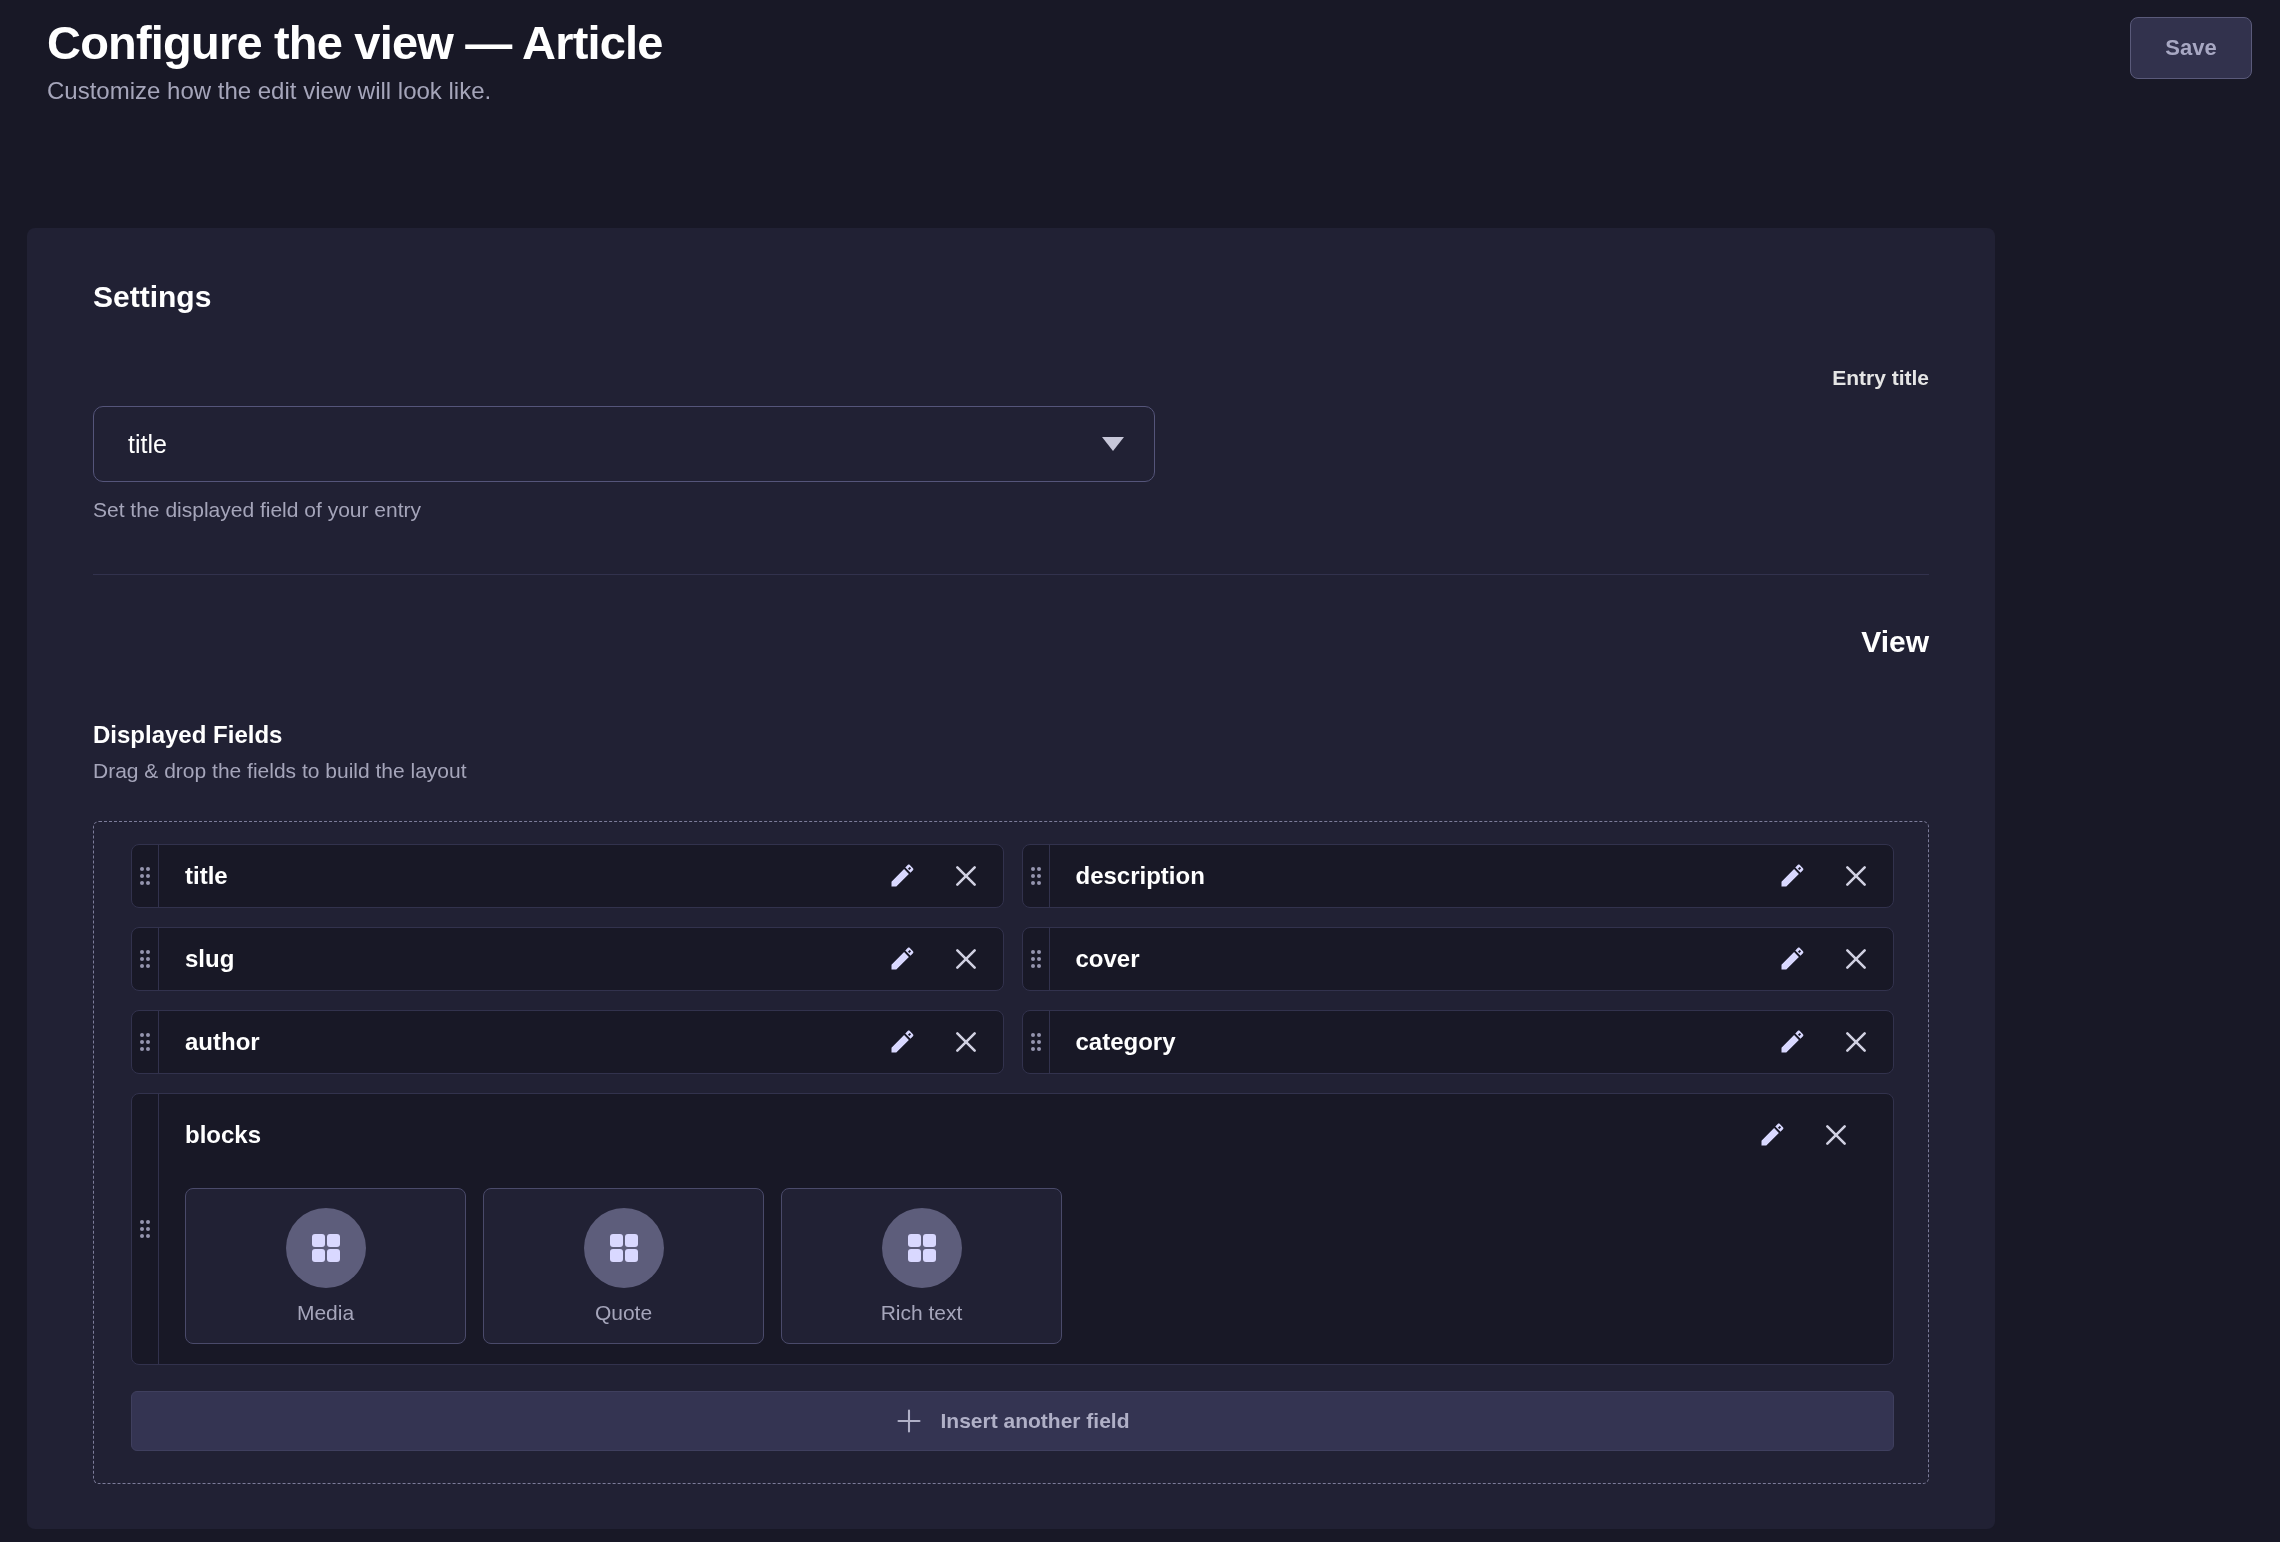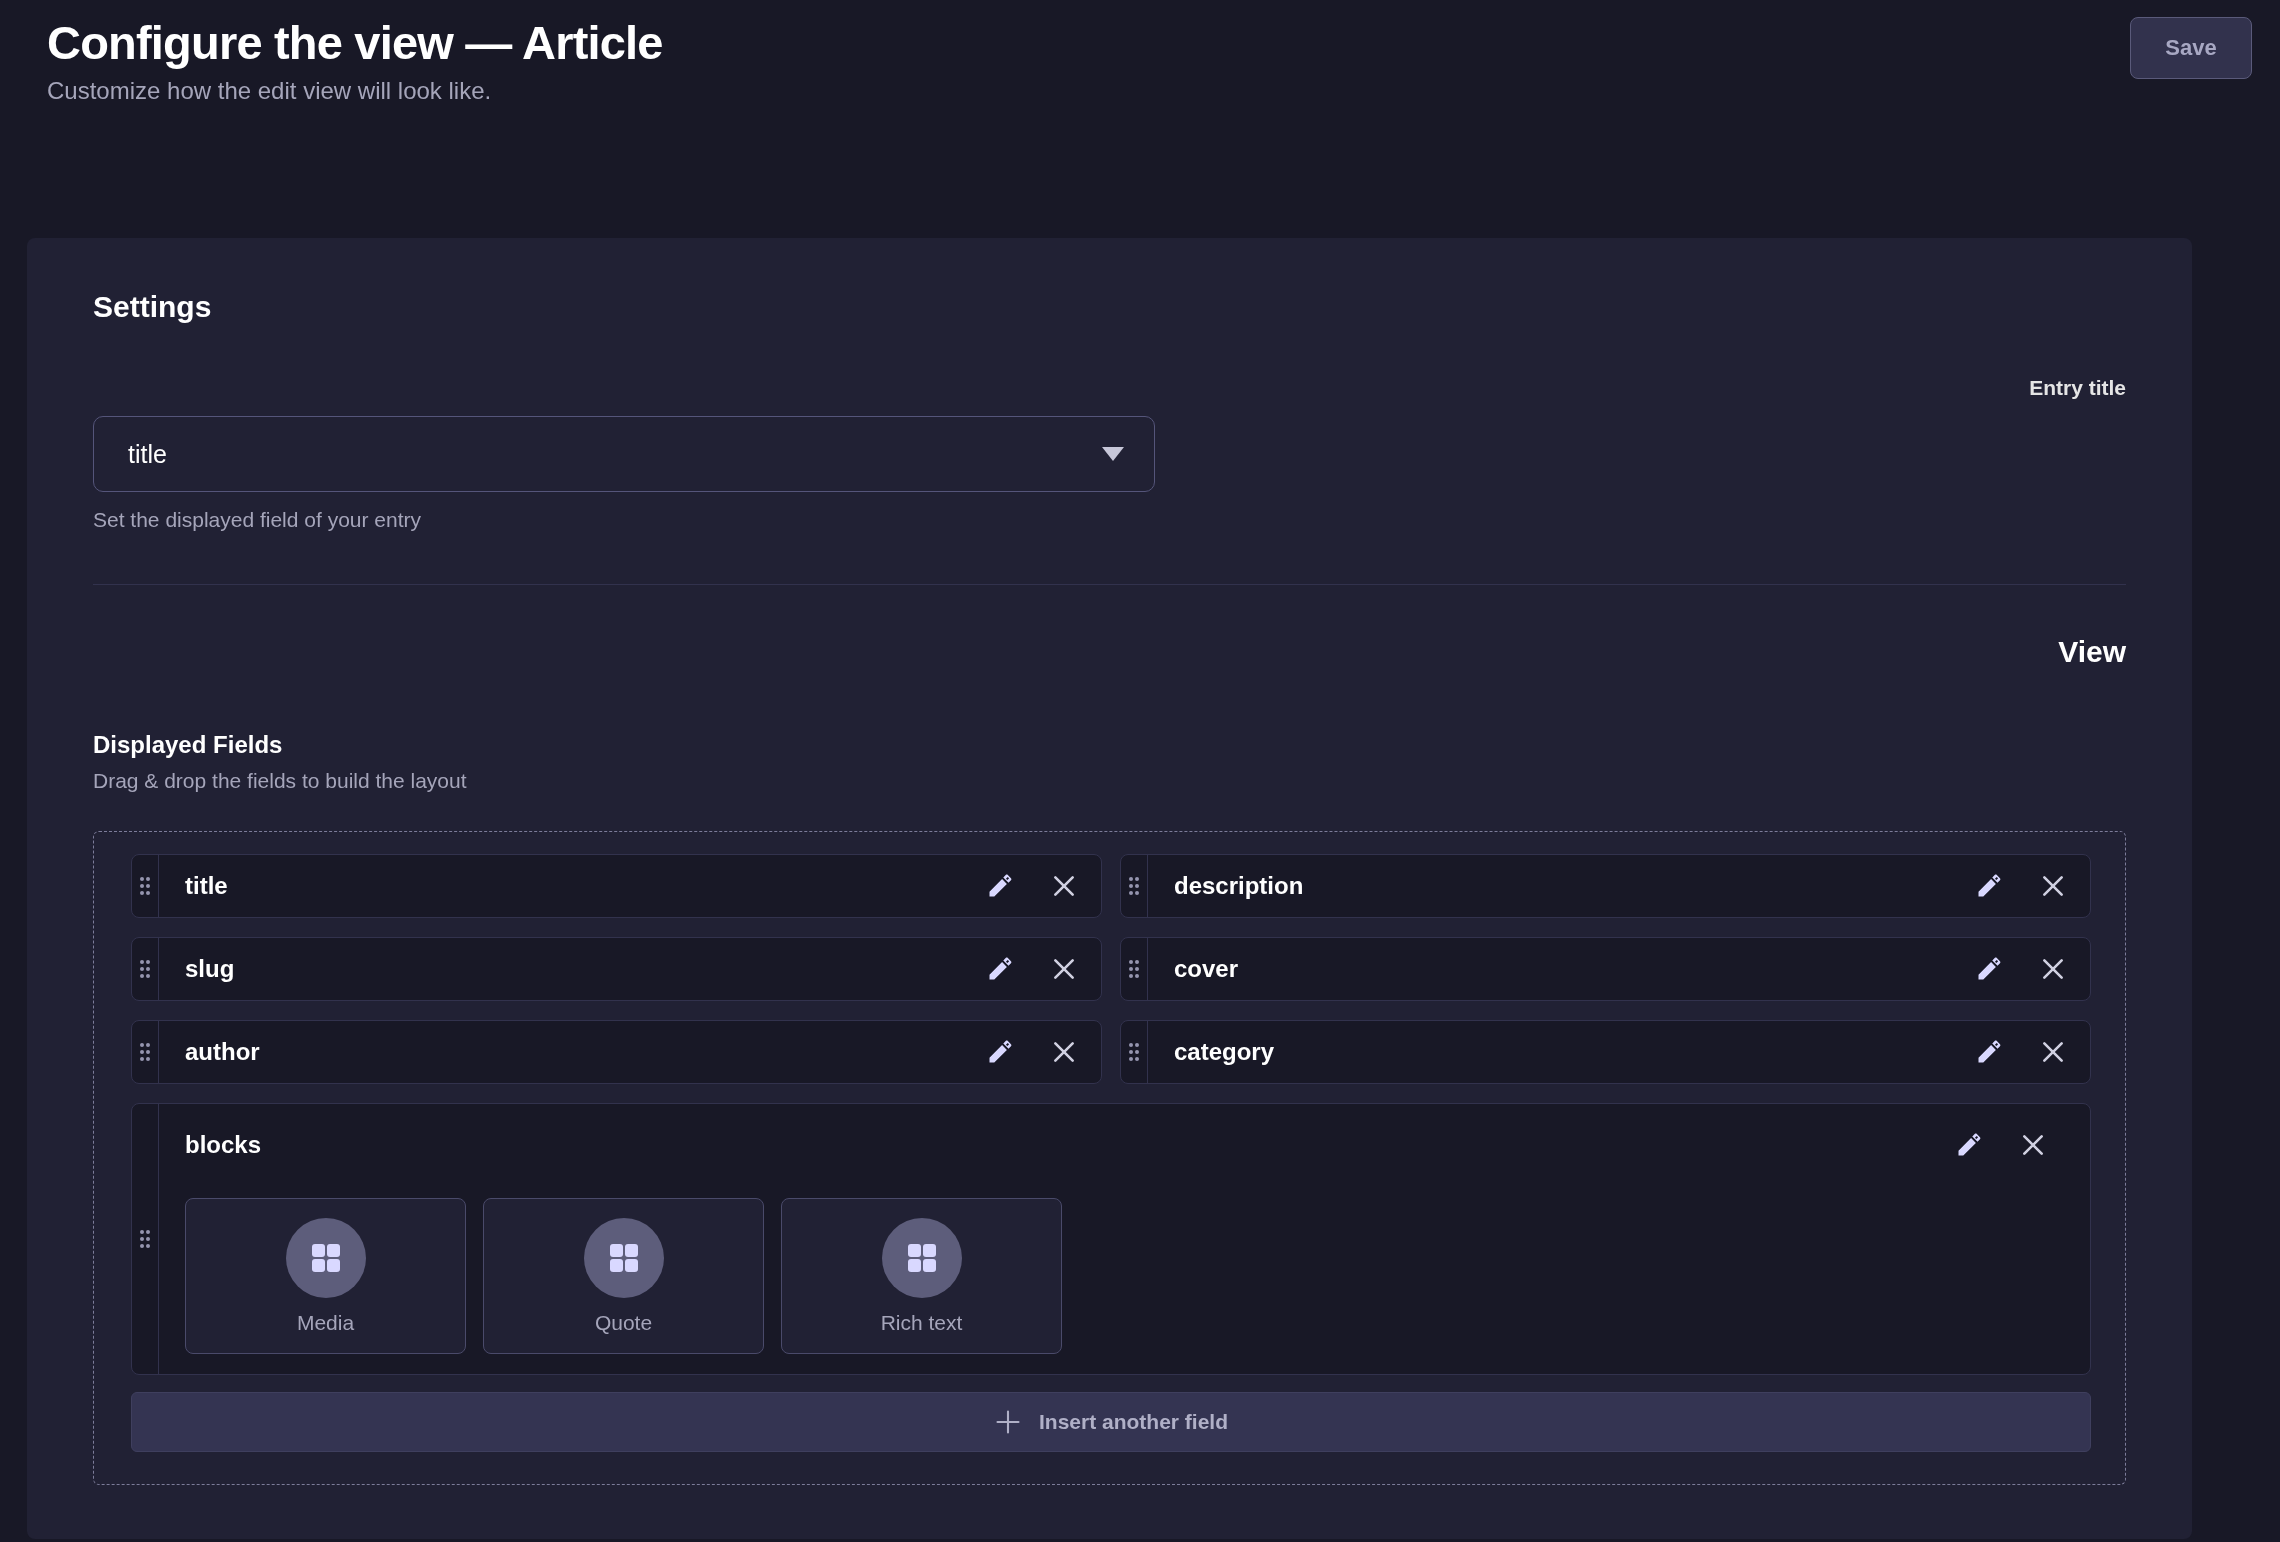--- a/index.html
+++ b/index.html
@@ -43,22 +43,22 @@
     font-family: inherit;
     font-size: 22px;
     font-weight: 600;
     cursor: pointer;
   }
 
   
   .panel {
     position: absolute;
     left: 27px;
-    top: 238px;
-    width: 2165px;
+    top: 228px;
+    width: 1968px;
     height: 1301px;
     background: #212134;
     border-radius: 8px;
     padding: 52px 66px 14px 66px;
   }
   .section-heading {
     font-size: 30px;
     font-weight: 700;
     color: #ffffff;
   }
@@ -213,21 +213,21 @@
   }
   .tile-label {
     margin-top: 13px;
     font-size: 21px;
     font-weight: 500;
     color: #a5a5ba;
   }
 
   
   .insert-btn {
-    margin-top: 17px;
+    margin-top: 26px;
     width: 100%;
     height: 60px;
     background: #343452;
     border: 1px solid #3f3f5e;
     border-radius: 6px;
     display: flex;
     align-items: center;
     justify-content: center;
     gap: 17px;
     color: #b0b0c7;

